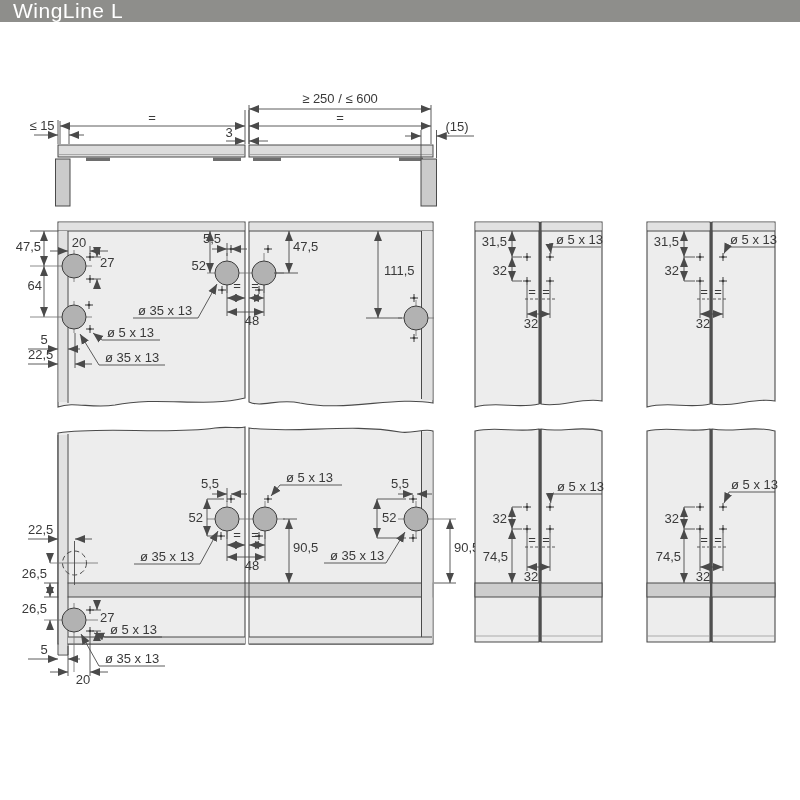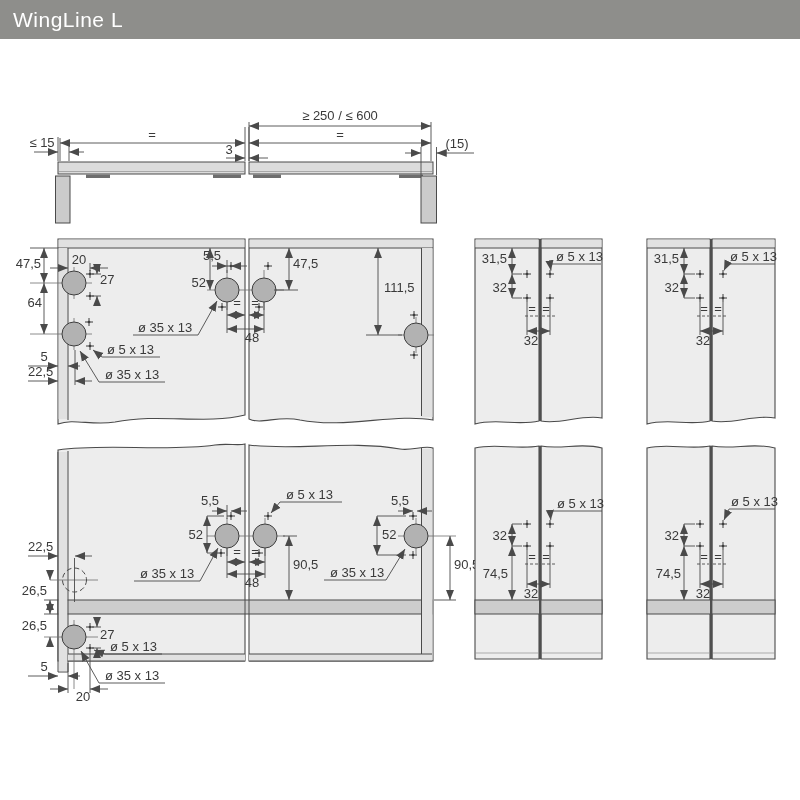--- a/index.html
+++ b/index.html
@@ -1,17 +1,17 @@
 <!DOCTYPE html>
 <html><head>
 <meta charset="utf-8">
 <style>
   html,body{margin:0;padding:0;background:#ffffff;}
   body{font-family:"Liberation Sans",sans-serif;width:800px;height:800px;overflow:hidden;}
-  .header{height:39px;background:#8e8e8b;color:#ffffff;display:flex;align-items:center;
+  .header{height:22px;background:#8e8e8b;color:#ffffff;display:flex;align-items:center;
           padding-left:13px;font-size:21px;letter-spacing:.5px;}
   svg{display:block;}
   .door{fill:#ededed;stroke:#4a4a4a;stroke-width:1.1;}
   .edge{fill:#e1e1e1;}
   .shelf{fill:#cdcdcd;stroke:#4a4a4a;stroke-width:1;}
   .cup{fill:#b2b2b2;stroke:#3d3d3d;stroke-width:1;}
   .post{fill:#cbcbcb;stroke:#4a4a4a;stroke-width:1;}
   .pstrip{fill:#dcdcdc;stroke:#4a4a4a;stroke-width:1;}
   .jx{fill:#4f4f4f;}
   .ln{stroke:#4a4a4a;stroke-width:1;fill:none;}

